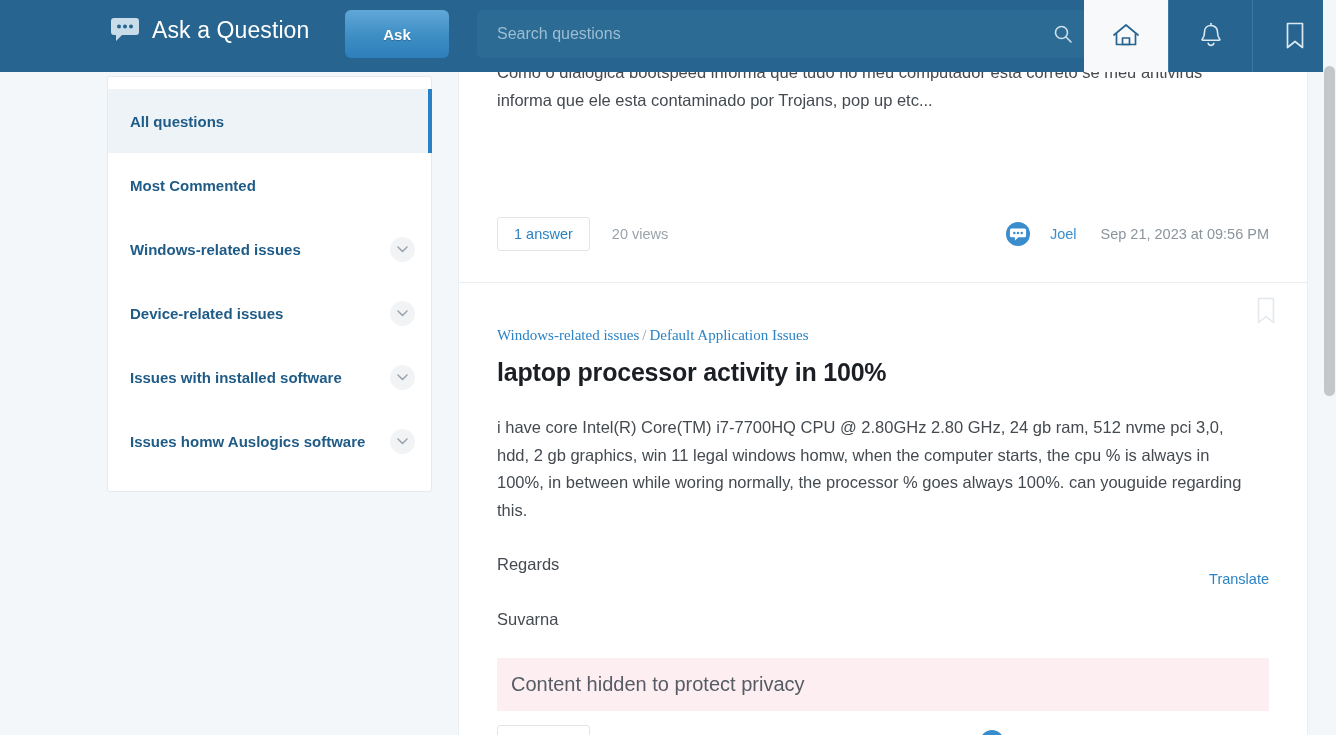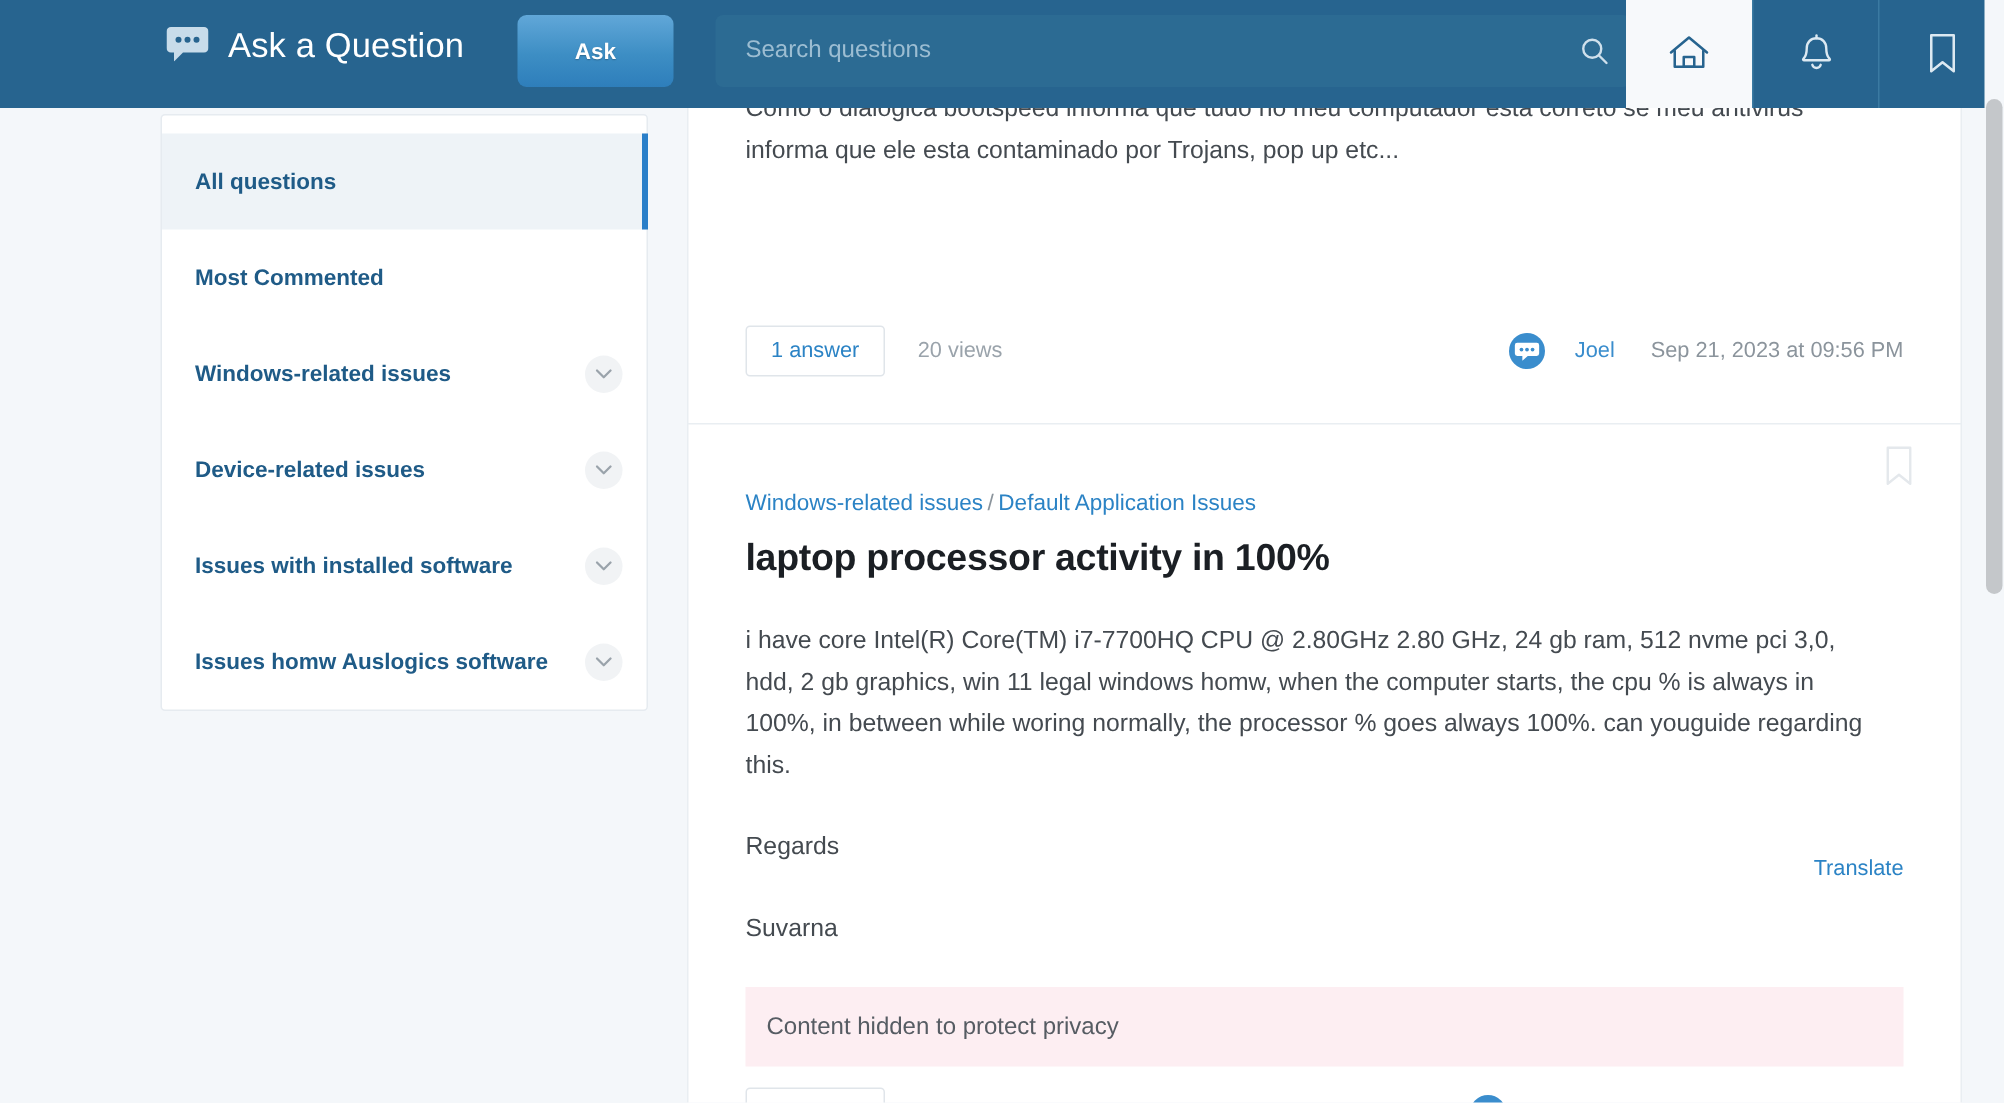--- a/index.html
+++ b/index.html
@@ -120,20 +120,21 @@
   .sidebar {
     position: absolute;
     left: 107px;
     top: 76px;
     width: 325px;
     background: #ffffff;
     border: 1px solid #e6ebf0;
     border-radius: 3px;
     box-sizing: border-box;
     padding-top: 12px;
+    padding-bottom: 18px;
     z-index: 5;
   }
   .side-item {
     position: relative;
     height: 64px;
     display: flex;
     align-items: center;
     padding: 0 16px 0 22px;
     cursor: pointer;
     box-sizing: border-box;
@@ -250,20 +251,21 @@
     position: absolute;
     right: 30px;
     top: 14px;
     cursor: pointer;
   }
   .breadcrumb {
     margin: 0;
     padding-top: 44px;
     font-size: 15px;
     color: #2b83c5;
+    font-family: Liberation Serif, serif;
   }
   .breadcrumb a {
     color: #2b83c5;
     text-decoration: none;
     cursor: pointer;
   }
   .breadcrumb .sep { color: #8b949c; margin: 0 3px; }
   .translate-link {
     position: absolute;
     right: 38px;
@@ -283,21 +285,21 @@
     margin: 27px 0 0 0;
     font-size: 16.5px;
     line-height: 27.5px;
     color: #444a50;
     max-width: 755px;
   }
   .privacy-box {
     margin-top: 25px;
     background: #fdeef2;
     color: #565c63;
-    font-size: 16px;
+    font-size: 20px;
     padding: 21px 14px;
     box-sizing: border-box;
     height: 53px;
     display: flex;
     align-items: center;
   }
 
   
   .scroll-track {
     position: absolute;

